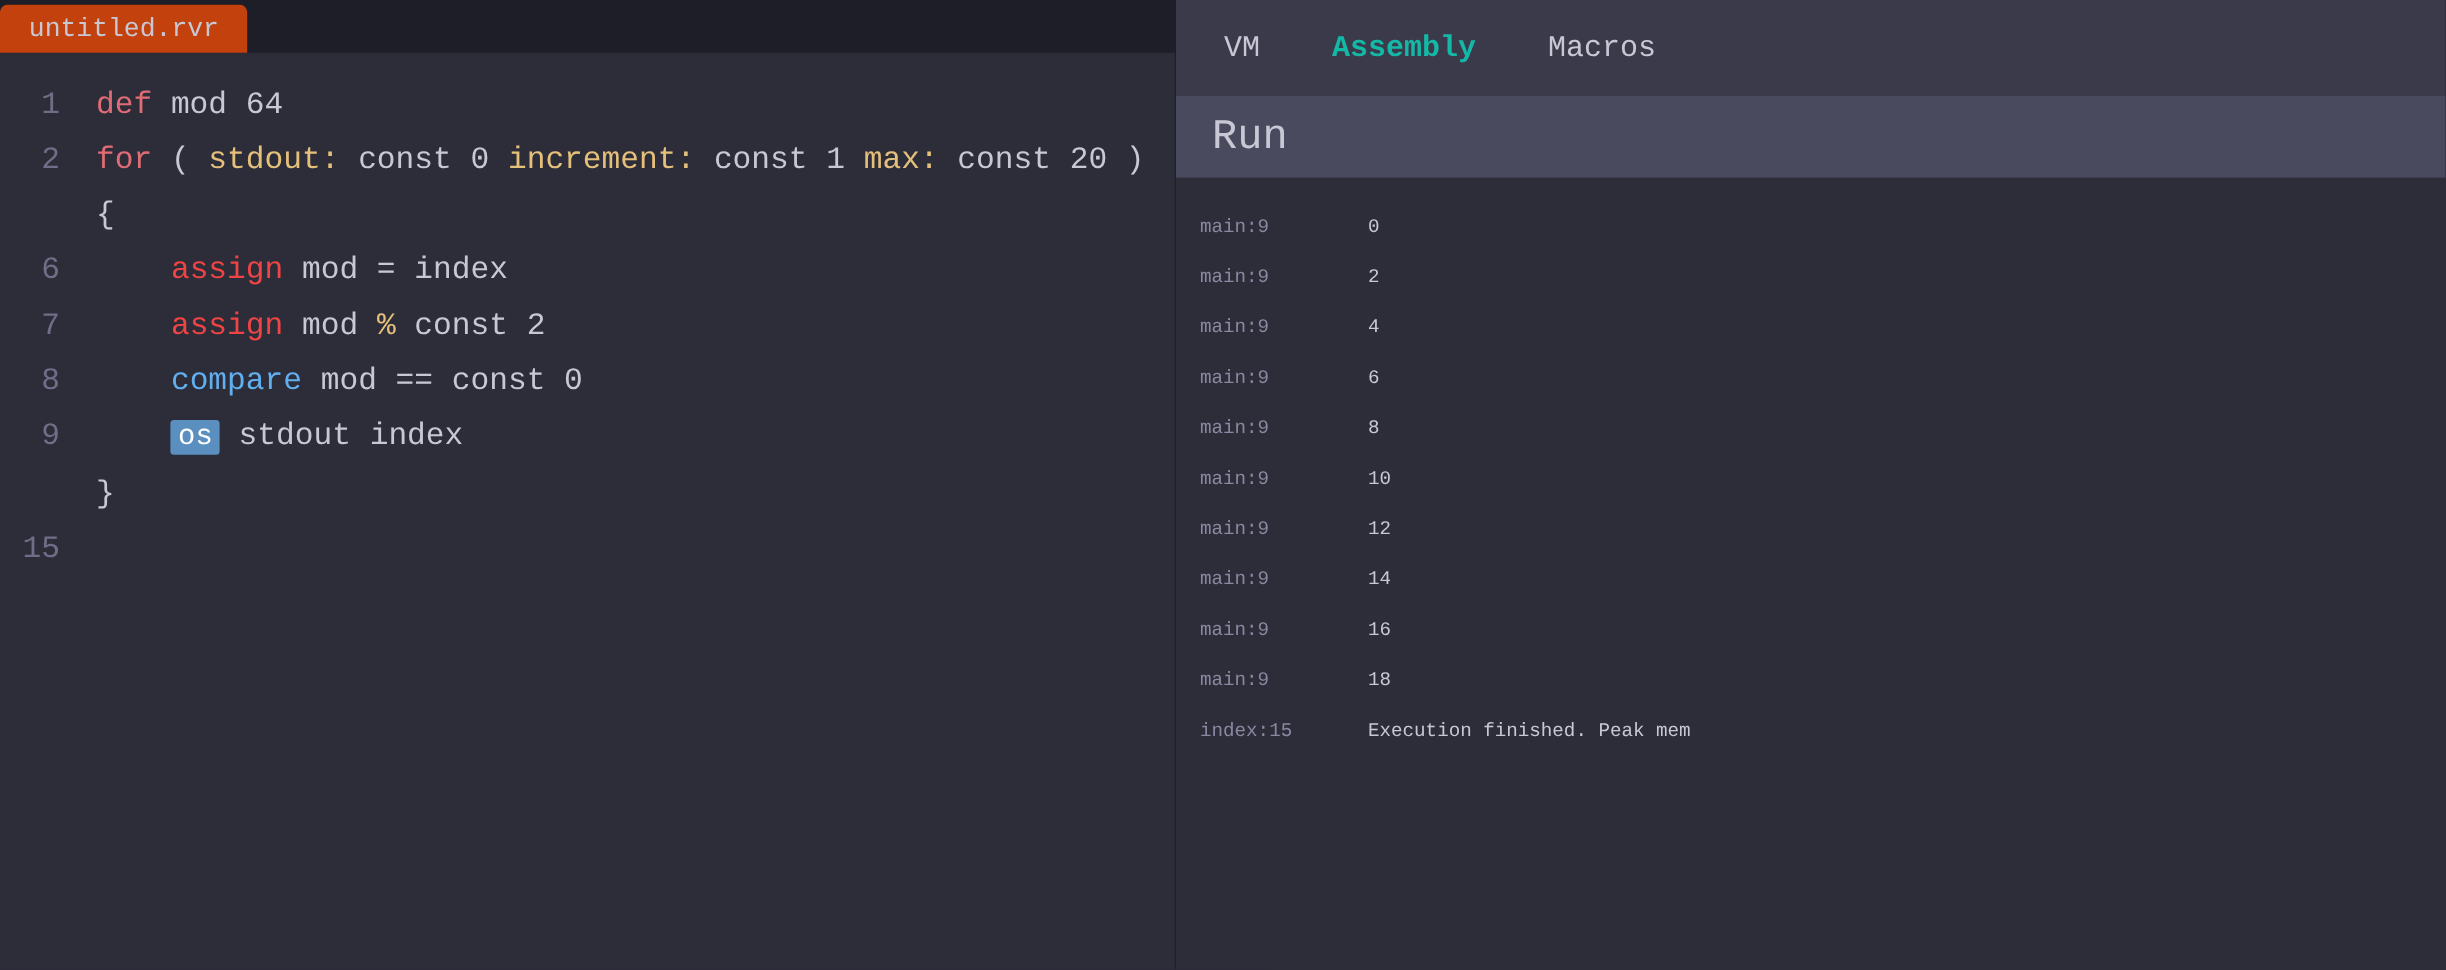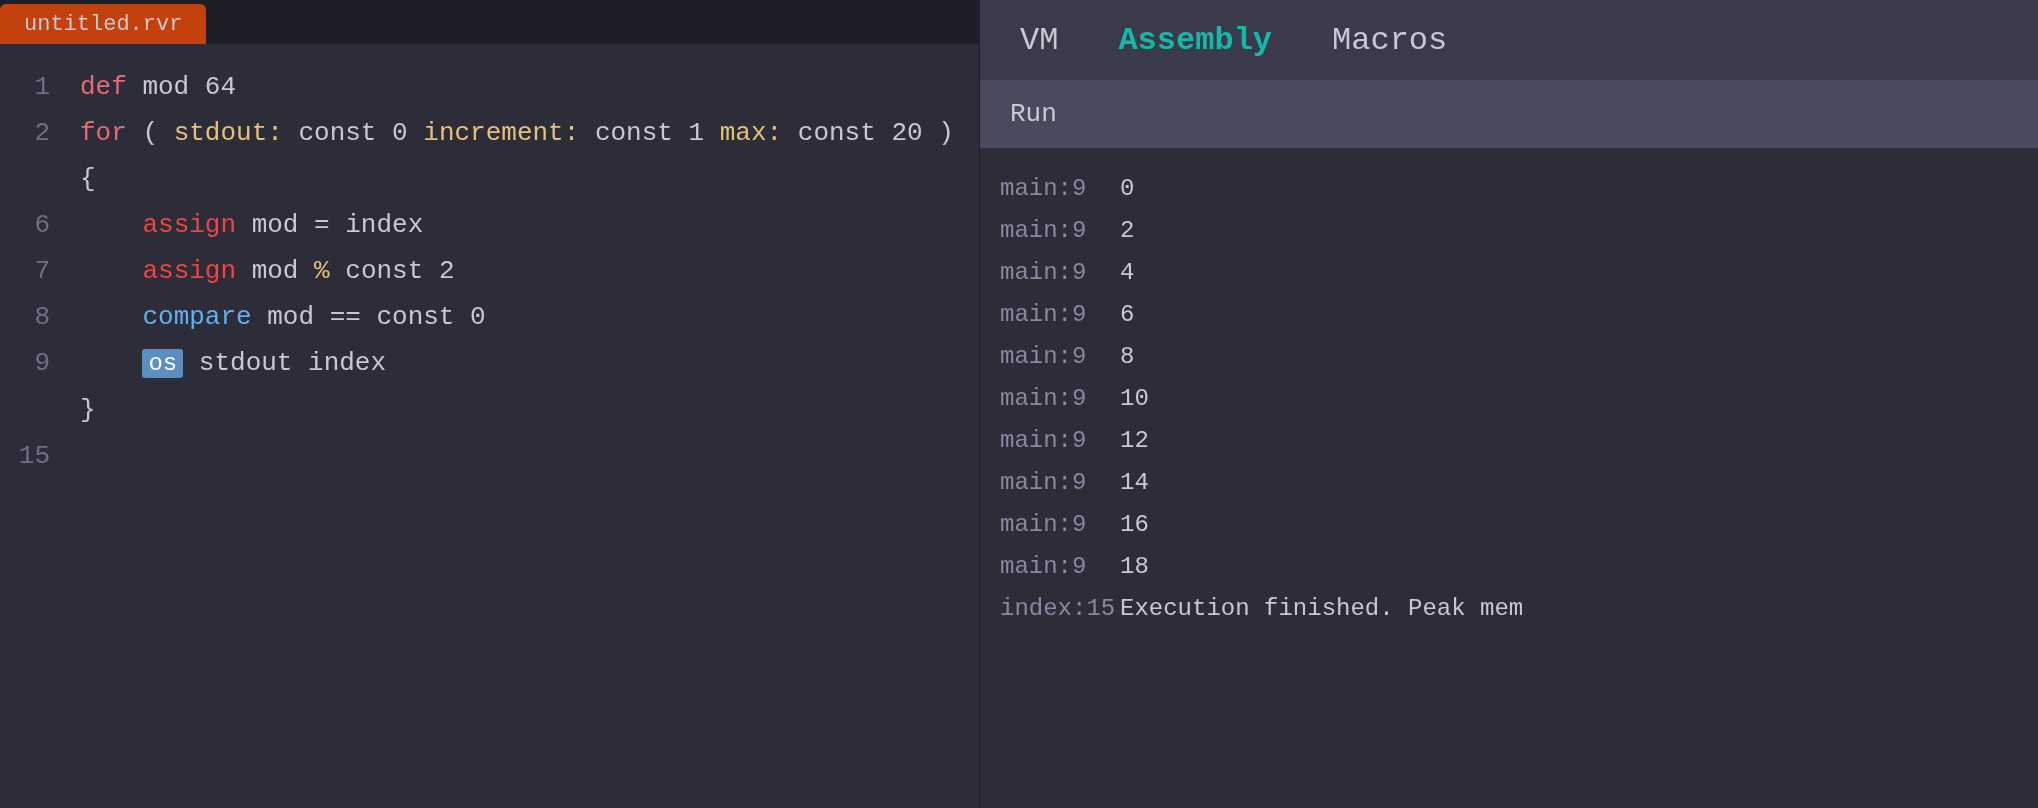--- a/index.html
+++ b/index.html
@@ -110,21 +110,21 @@
       display: flex;
       background: #3a3a4a;
       height: 80px;
       align-items: center;
       padding: 0 10px;
       gap: 0;
     }
 
     .right-tab {
       color: #c8c8d4;
-      font-size: 32px;
+      font-size: 25px;
       font-family: 'Courier New', Courier, monospace;
       padding: 10px 30px;
       cursor: pointer;
       border-radius: 4px;
       text-align: center;
     }
 
     .right-tab.active {
       color: #14b8a6;
       font-weight: bold;
@@ -133,40 +133,41 @@
     .right-toolbar {
       background: #4a4a5e;
       height: 68px;
       display: flex;
       align-items: center;
       padding: 0 20px;
     }
 
     .run-button {
       color: #c8c8d4;
-      font-size: 26px;
+      font-size: 35px;
       font-family: 'Courier New', Courier, monospace;
       background: none;
       border: none;
       cursor: pointer;
       padding: 4px 10px;
     }
 
     .output-area {
       flex: 1;
       padding: 20px 20px;
       overflow: hidden;
     }
 
     .output-line {
       display: flex;
-      font-size: 24px;
+      font-size: 16px;
       font-family: 'Courier New', Courier, monospace;
       color: #a8a8bc;
       line-height: 42px;
+      gap: 20px;
     }
 
     .output-location {
       color: #8888a0;
       min-width: 120px;
     }
 
     .output-value {
       color: #c8c8d4;
     }

